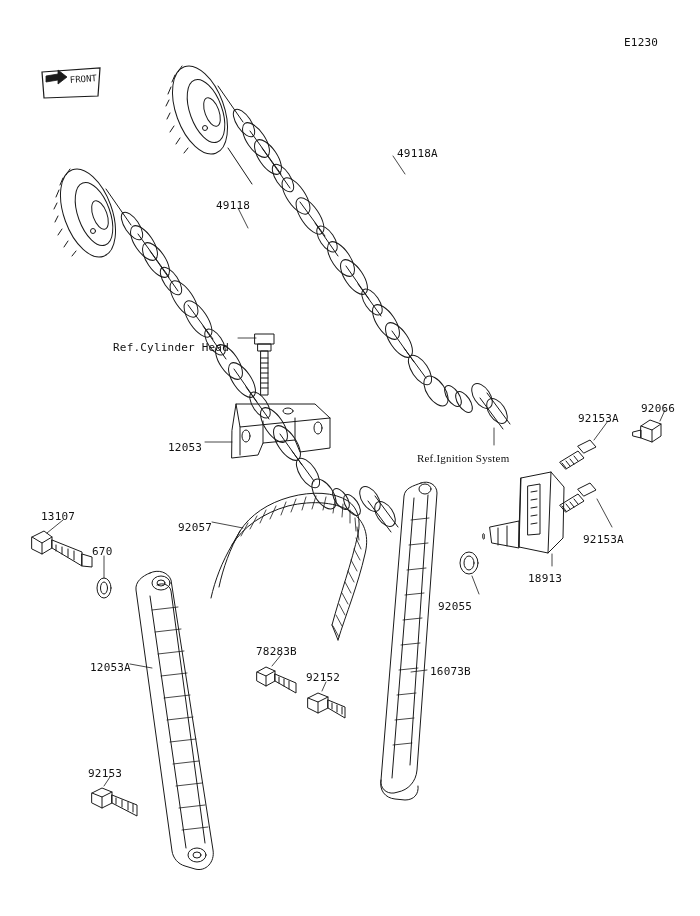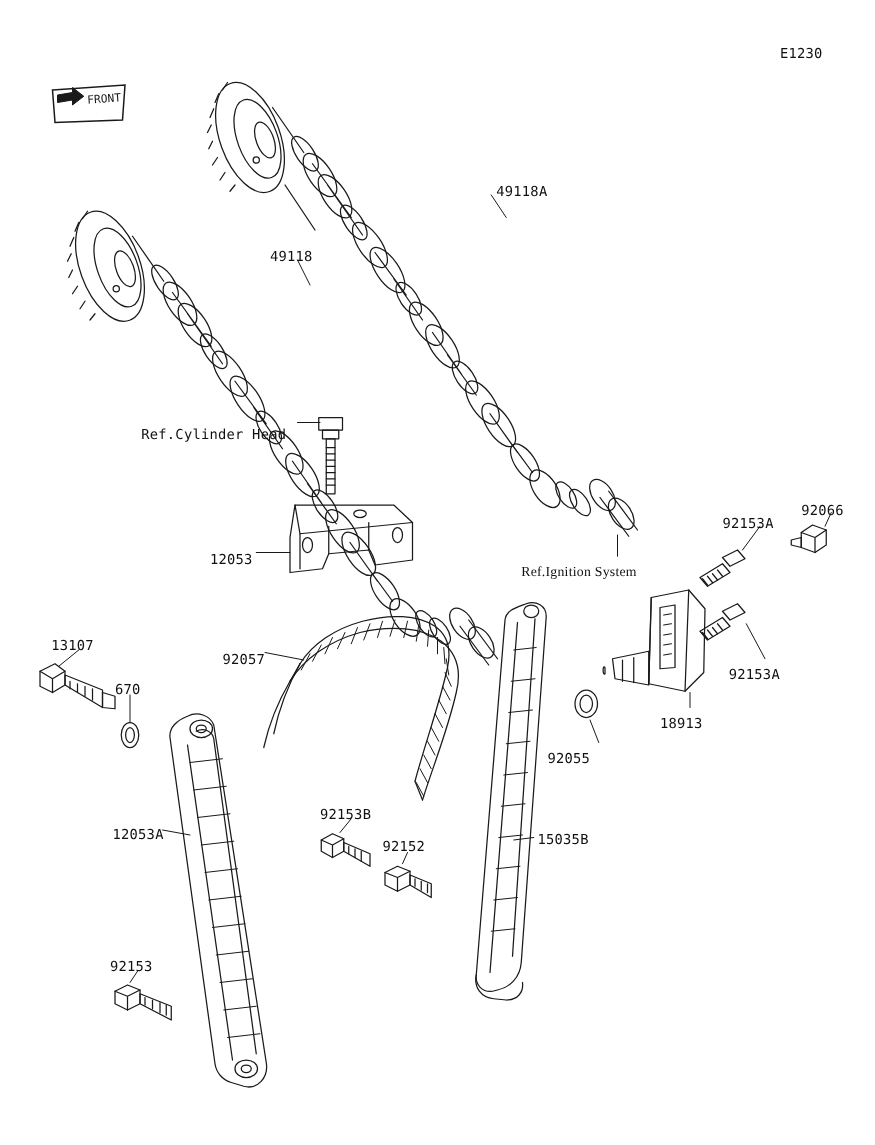--- a/index.html
+++ b/index.html
@@ -281,18 +281,18 @@
   <div class="label" style="left:417px; top:452px;font-family:Liberation Serif, serif;">Ref.Ignition System</div>
   <div class="label" style="left:578px; top:412px;">92153A</div>
   <div class="label" style="left:641px; top:402px;">92066</div>
   <div class="label" style="left:583px; top:533px;">92153A</div>
   <div class="label" style="left:528px; top:572px;">18913</div>
   <div class="label" style="left:438px; top:600px;">92055</div>
   <div class="label" style="left:178px; top:521px;">92057</div>
   <div class="label" style="left:41px; top:510px;">13107</div>
   <div class="label" style="left:92px; top:545px;">670</div>
   <div class="label" style="left:90px; top:661px;">12053A</div>
-  <div class="label" style="left:256px; top:645px;">92153B</div>
+  <div class="label" style="left:256px; top:645px;">78283B</div>
   <div class="label" style="left:306px; top:671px;">92152</div>
-  <div class="label" style="left:430px; top:665px;">15035B</div>
+  <div class="label" style="left:430px; top:665px;">16073B</div>
   <div class="label" style="left:88px; top:767px;">92153</div>
 
 </div>
 
 </body></html>

